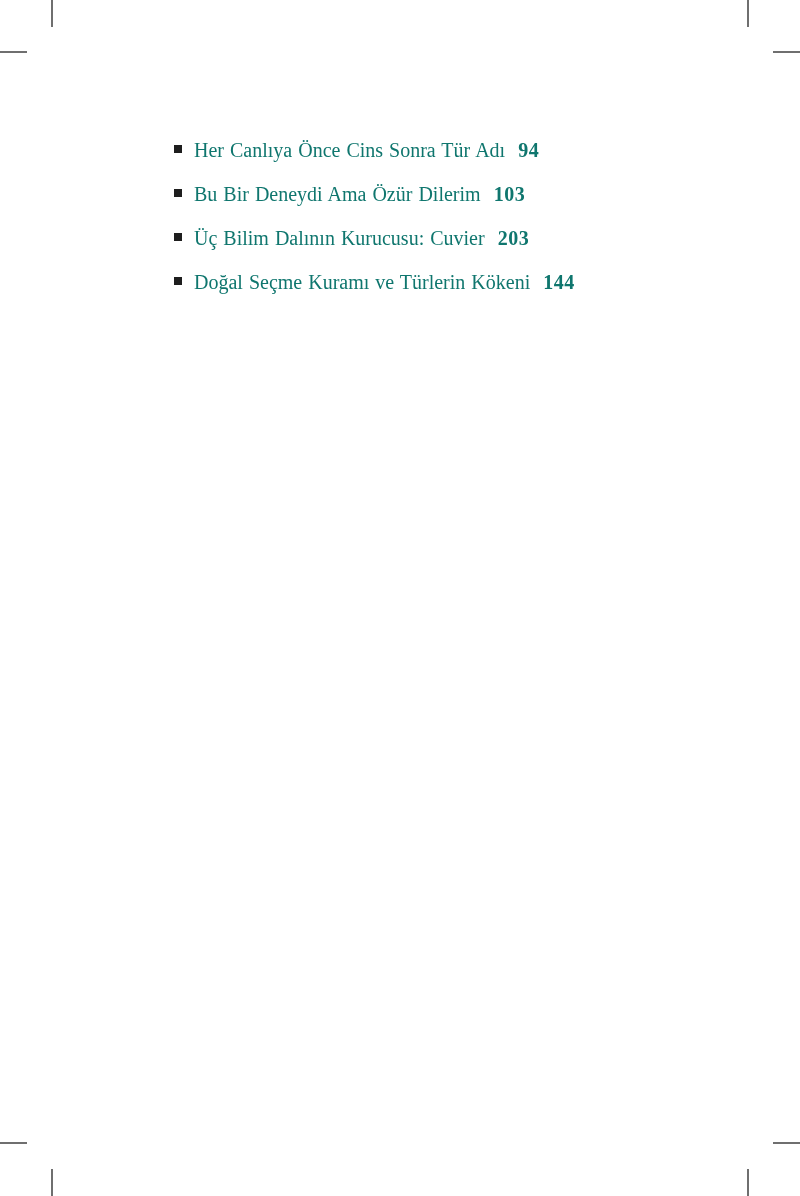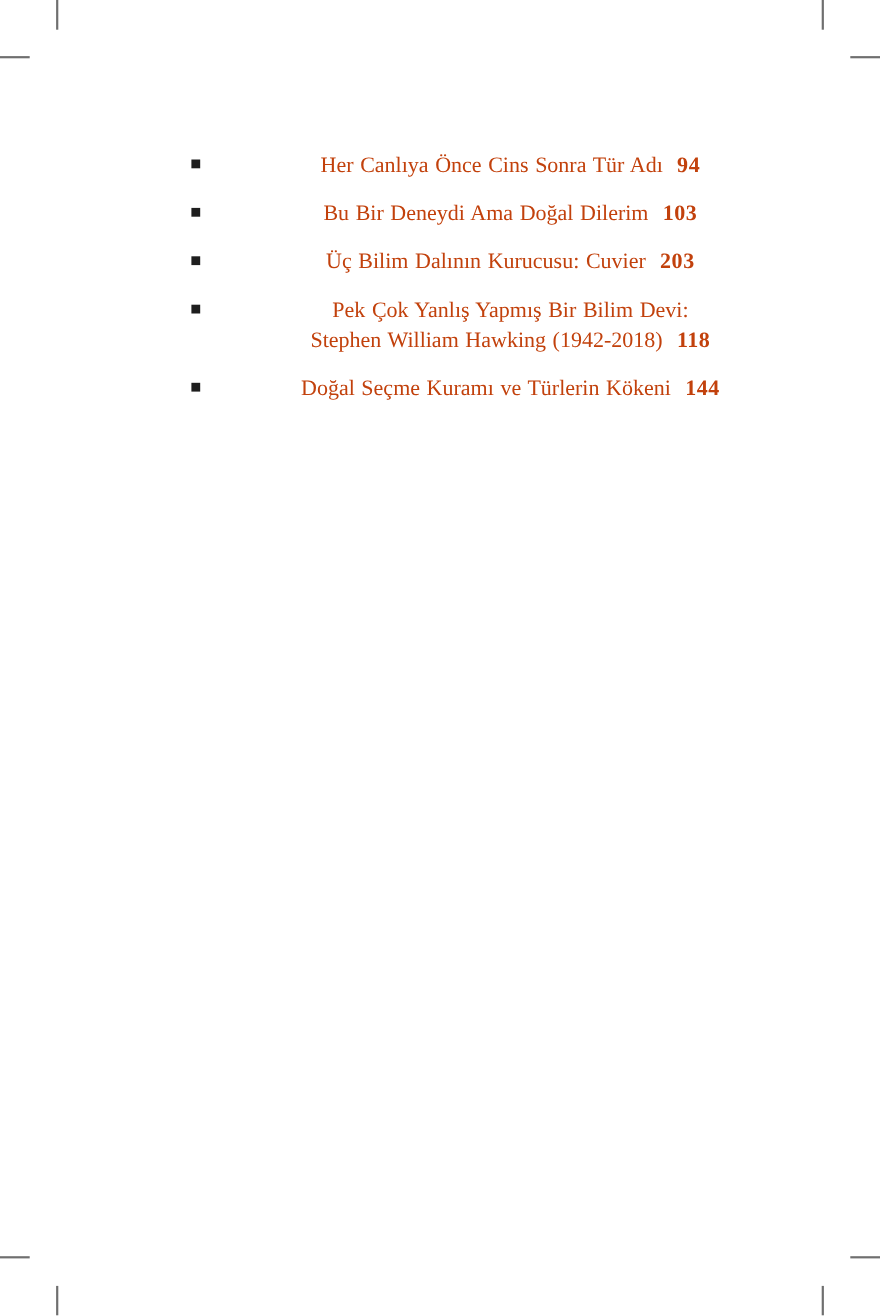--- a/index.html
+++ b/index.html
@@ -25,25 +25,24 @@
   .bl-v { left: 51px;  top: 1169px; }
   .br-h { left: 773px; top: 1142px; }
   .br-v { left: 747px; top: 1169px; }
 
   
   .toc {
     position: absolute;
     left: 174px;
     top: 137px;
     width: 560px;
-    color: #c2410c;
+    color: #0f766e;
     font-size: 20px;
     line-height: 27px;
     word-spacing: 1px;
-    text-align: center;
   }
   .toc-item {
     position: relative;
     padding-left: 20px;
     margin-bottom: 17px;
   }
   .bullet {
     position: absolute;
     left: 0;
     top: 8px;
@@ -73,31 +72,27 @@
 <div class="crop h br-h"></div>
 <div class="crop v br-v"></div>
 
 <div class="toc">
 
   <div class="toc-item">
     <span class="bullet"></span><span class="toc-title">Her Canlıya Önce Cins Sonra Tür Adı</span><span class="toc-page">94</span>
   </div>
 
   <div class="toc-item">
-    <span class="bullet"></span><span class="toc-title">Bu Bir Deneydi Ama Doğal Dilerim</span><span class="toc-page">103</span>
+    <span class="bullet"></span><span class="toc-title">Bu Bir Deneydi Ama Özür Dilerim</span><span class="toc-page">103</span>
   </div>
 
   <div class="toc-item">
     <span class="bullet"></span><span class="toc-title">Üç Bilim Dalının Kurucusu: Cuvier</span><span class="toc-page">203</span>
   </div>
 
-  <div class="toc-item">
-    <span class="bullet"></span><span class="toc-title">Pek Çok Yanlış Yapmış Bir Bilim Devi:
-Stephen William Hawking (1942-2018)</span><span class="toc-page">118</span>
-  </div>
 
 
 
   <div class="toc-item">
     <span class="bullet"></span><span class="toc-title">Doğal Seçme Kuramı ve Türlerin Kökeni</span><span class="toc-page">144</span>
   </div>
 
 
 </div>
 

